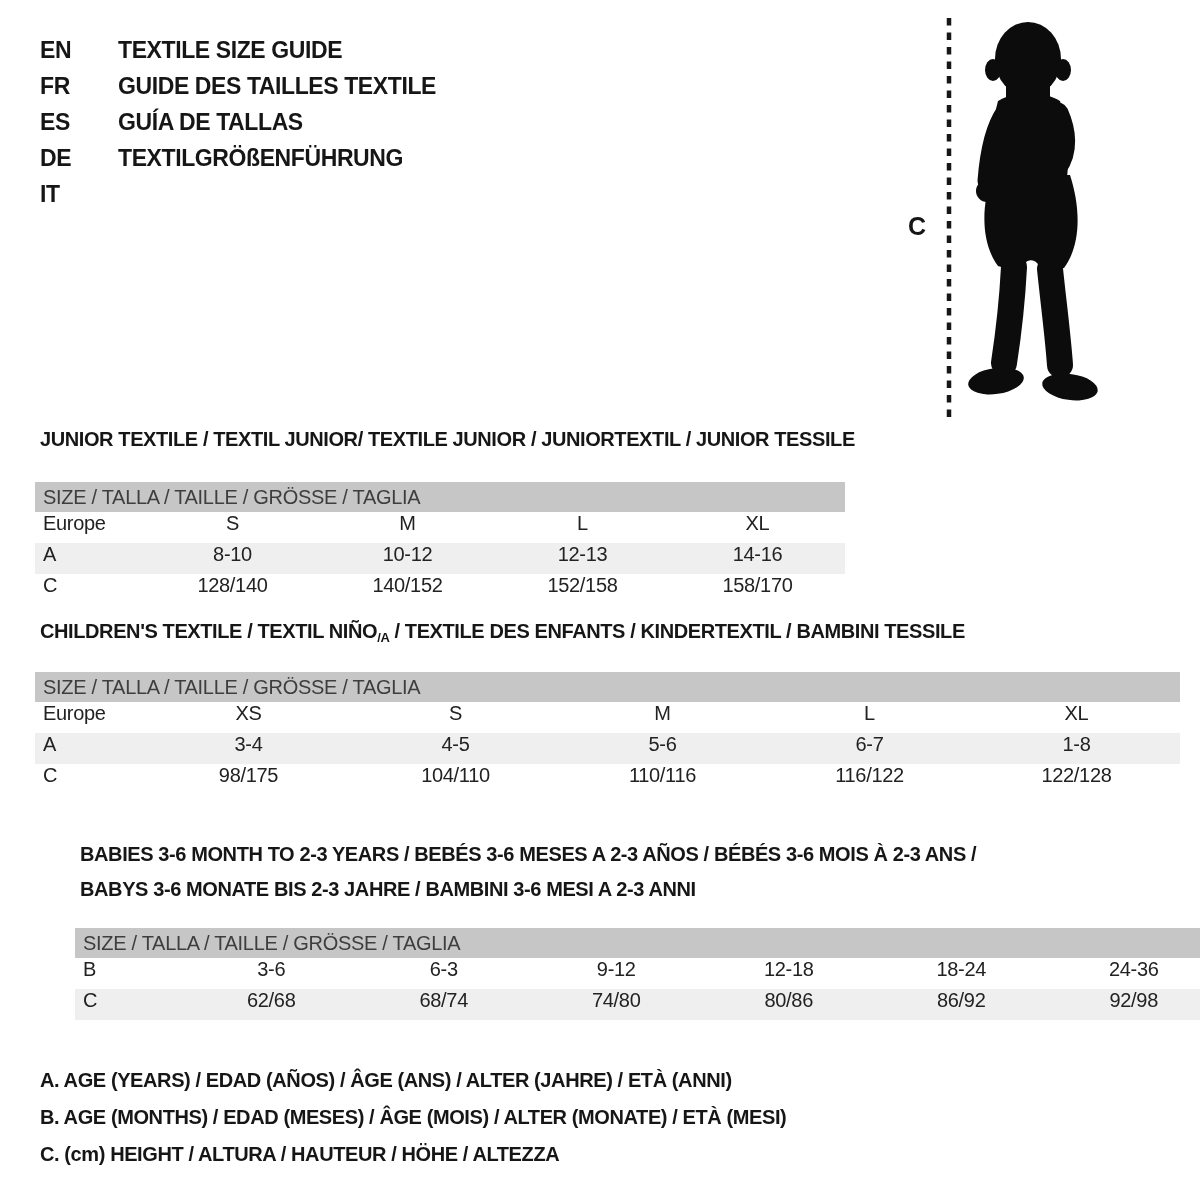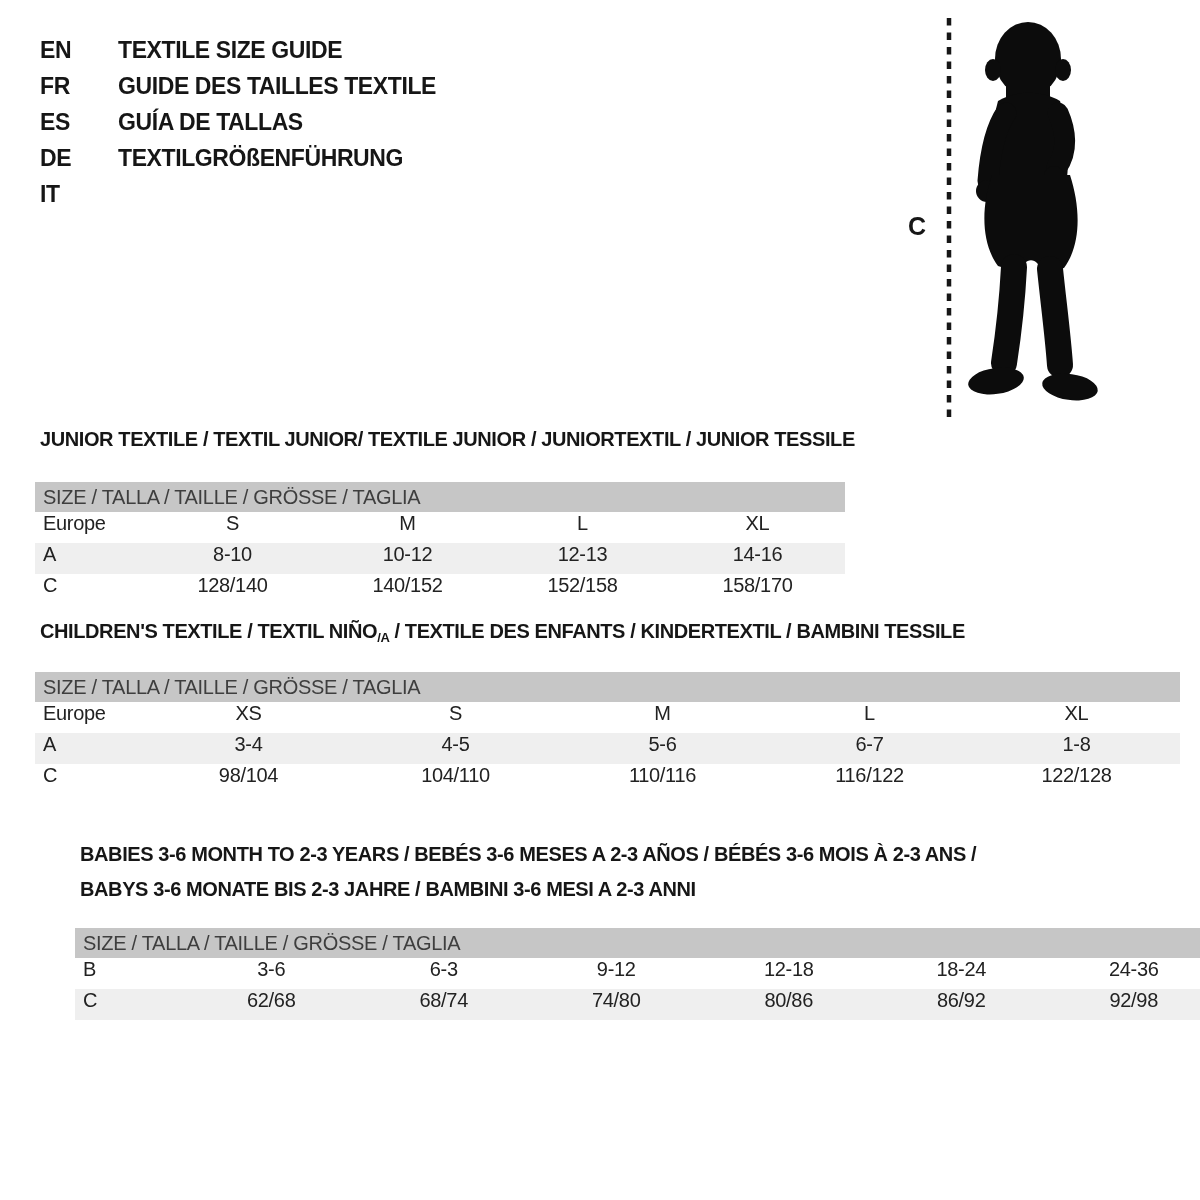--- a/index.html
+++ b/index.html
@@ -163,21 +163,21 @@
     <div class="trow stripe" style="top:113px">
       <div class="cell c0">A</div>
       <div class="cell">3-4</div>
       <div class="cell">4-5</div>
       <div class="cell">5-6</div>
       <div class="cell">6-7</div>
       <div class="cell">1-8</div>
     </div>
     <div class="trow" style="top:144px">
       <div class="cell c0">C</div>
-      <div class="cell">98/104</div>
+      <div class="cell">98/175</div>
       <div class="cell">104/110</div>
       <div class="cell">110/116</div>
       <div class="cell">116/122</div>
       <div class="cell">122/128</div>
     </div>
   </div>
 
   <div class="section" id="sec-babies">
     <h2 class="section-title">BABIES 3-6 MONTH TO 2-3 YEARS / BEBÉS 3-6 MESES A 2-3 AÑOS / BÉBÉS 3-6 MOIS À 2-3 ANS /</h2>
     <h2 class="section-title title-line2">BABYS 3-6 MONATE BIS 2-3 JAHRE / BAMBINI 3-6 MESI A 2-3 ANNI</h2>
@@ -195,14 +195,19 @@
       <div class="cell c0">C</div>
       <div class="cell">62/68</div>
       <div class="cell">68/74</div>
       <div class="cell">74/80</div>
       <div class="cell">80/86</div>
       <div class="cell">86/92</div>
       <div class="cell">92/98</div>
     </div>
   </div>
 
+  <div class="legend">
+    <div class="legend-line">A. AGE (YEARS) / EDAD (AÑOS) / ÂGE (ANS) / ALTER (JAHRE) / ETÀ (ANNI)</div>
+    <div class="legend-line">B. AGE (MONTHS) / EDAD (MESES) / ÂGE (MOIS) / ALTER (MONATE) / ETÀ (MESI)</div>
+    <div class="legend-line">C. (cm) HEIGHT / ALTURA / HAUTEUR / HÖHE / ALTEZZA</div>
+  </div>
 
 </div>
 
 </body></html>

